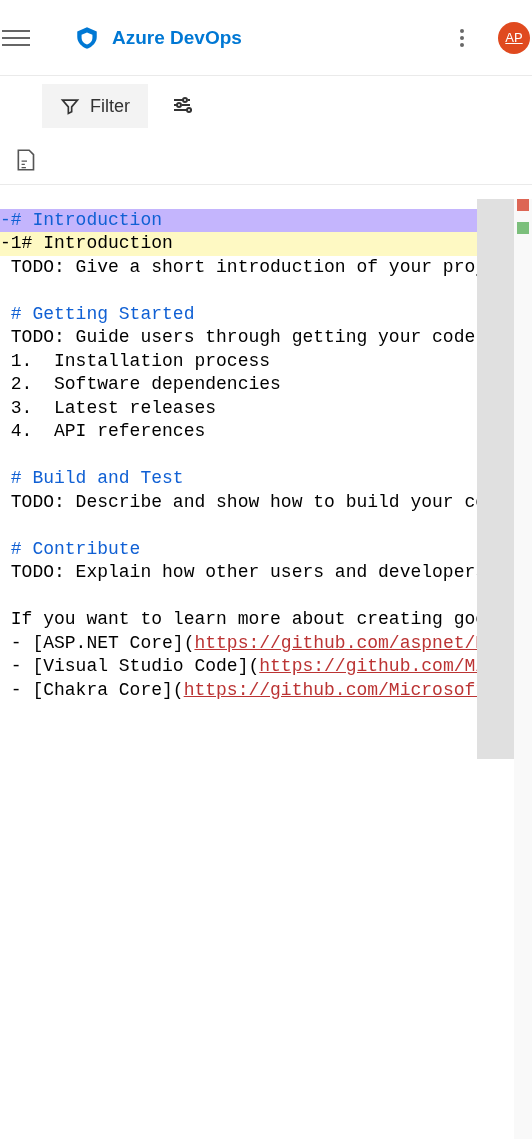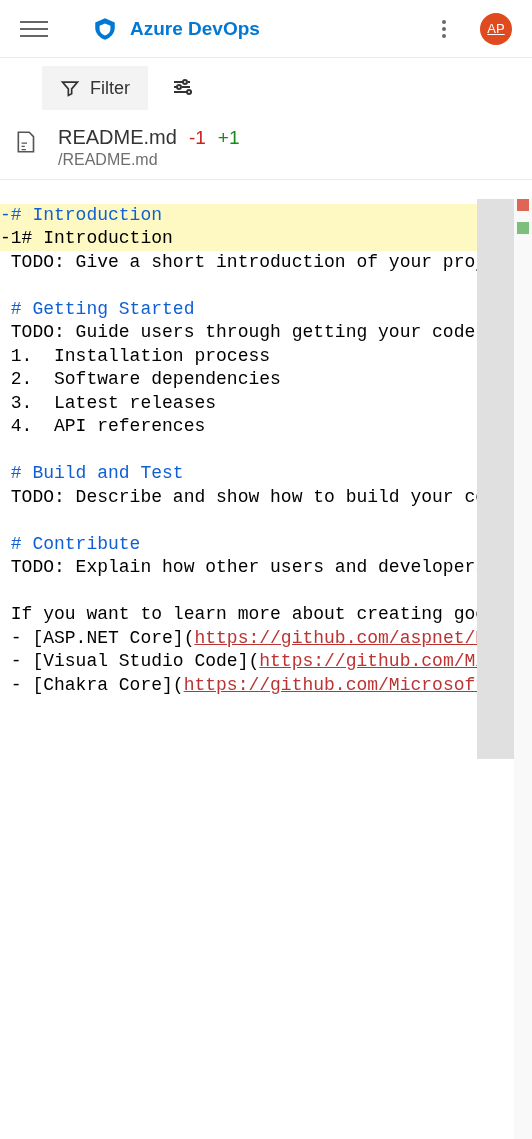--- a/index.html
+++ b/index.html
@@ -1,22 +1,22 @@
 <!DOCTYPE html>
 <html><head>
   <meta charset="utf-8">
   <style>
     * { box-sizing: border-box; margin: 0; padding: 0; }
     html, body { width: 532px; height: 1139px; font-family: 'Segoe UI', Arial, sans-serif; background: #fff; overflow: hidden; }
     
     .header {
-      height: 58px;
+      height: 76px;
       display: flex;
       align-items: center;
-      padding: 0 20px;
+      padding: 0 2px;
       border-bottom: 1px solid #eaeaea;
     }
     .hamburger {
       width: 28px; height: 28px; cursor: pointer;
       display: flex; flex-direction: column; justify-content: center; gap: 5px;
     }
     .hamburger span { height: 2px; background: #666; width: 100%; }
     .logo-wrap { display: flex; align-items: center; margin-left: 44px; gap: 12px; }
     .brand { font-size: 19px; font-weight: 600; color: #0078d4; }
     .header-right { margin-left: auto; display: flex; align-items: center; gap: 28px; }
@@ -51,21 +51,21 @@
     .diff {
       font-family: Consolas, 'Courier New', monospace;
       font-size: 18px;
       line-height: 23.5px;
       white-space: pre;
       overflow: hidden;
       width: 477px;
       position: relative;
     }
     .diff .ln { display: block; text-align: left; }
-    .del { background: #fef9c3; }
+    .del { background: #c4b5fd; }
     .add { background: #fef9c3; }
     .del, .add { position: relative; }
     .minimap { position:absolute; right:0; top:199px; width:18px; height:940px; background:#f9f9f9; }
     .mm-del { position:absolute; right:3px; top:0; width:12px; height:12px; background:#d65; }
     .mm-add { position:absolute; right:3px; top:23px; width:12px; height:12px; background:#7cbf7c; }
     .hd { color: #1060d4; }
     .lnk { color: #b33; text-decoration: underline; }
     .scroll-thumb { position:absolute; right:18px; top:199px; width:37px; height:560px; background:rgba(0,0,0,0.12); }
   </style>
 </head>
@@ -109,28 +109,20 @@
         <circle cx="19" cy="17" r="2" fill="none" stroke="#333" stroke-width="2"></circle>
       </svg>
   </button>
 </div>
 
 <div class="file-header">
   <svg class="file-icon" width="26" height="28" viewBox="0 0 24 24">
       <path fill="none" stroke="#555" stroke-width="1.5" d="M4 3h10l4 4v14H4V3z"></path>
       <path fill="none" stroke="#555" stroke-width="1.2" d="M7 19h4M7 16h3M7 13h5"></path>
     </svg>
-  <div class="file-info">
-    <div class="file-row1">
-      <span class="file-name">README.md</span>
-      <span class="minus">-1</span>
-      <span class="plus">+1</span>
-    </div>
-    <span class="file-path">/README.md</span>
-  </div>
 </div>
 
 <div class="diff">
 <span class="ln del"><span class="hd">-# Introduction</span></span><span class="ln add"><span>-1# Introduction</span></span><span class="ln"> TODO: Give a short introduction of your project.</span><span class="ln"> </span><span class="ln hd"> # Getting Started</span><span class="ln"> TODO: Guide users through getting your code up and running.</span><span class="ln"> 1.  Installation process</span><span class="ln"> 2.  Software dependencies</span><span class="ln"> 3.  Latest releases</span><span class="ln"> 4.  API references</span><span class="ln"> </span><span class="ln hd"> # Build and Test</span><span class="ln"> TODO: Describe and show how to build your code and run tests.</span><span class="ln"> </span><span class="ln hd"> # Contribute</span><span class="ln"> TODO: Explain how other users and developers can contribute.</span><span class="ln"> </span><span class="ln"> If you want to learn more about creating good readme files:</span><span class="ln"><span> - [ASP.NET Core](</span><span class="lnk">https://github.com/aspnet/Home)</span></span><span class="ln"><span> - [Visual Studio Code](</span><span class="lnk">https://github.com/Microsoft/vscode)</span></span><span class="ln"><span> - [Chakra Core](</span><span class="lnk">https://github.com/Microsoft/ChakraCore)</span></span>
 </div>
 
 <div class="scroll-thumb"></div>
 <div class="minimap">
   <div class="mm-del"></div>
   <div class="mm-add"></div>

